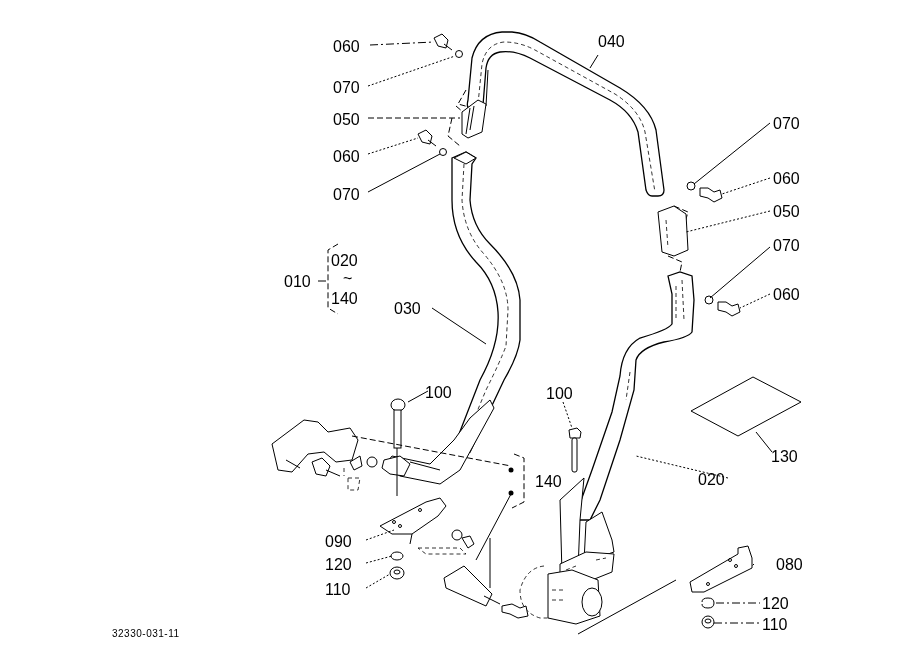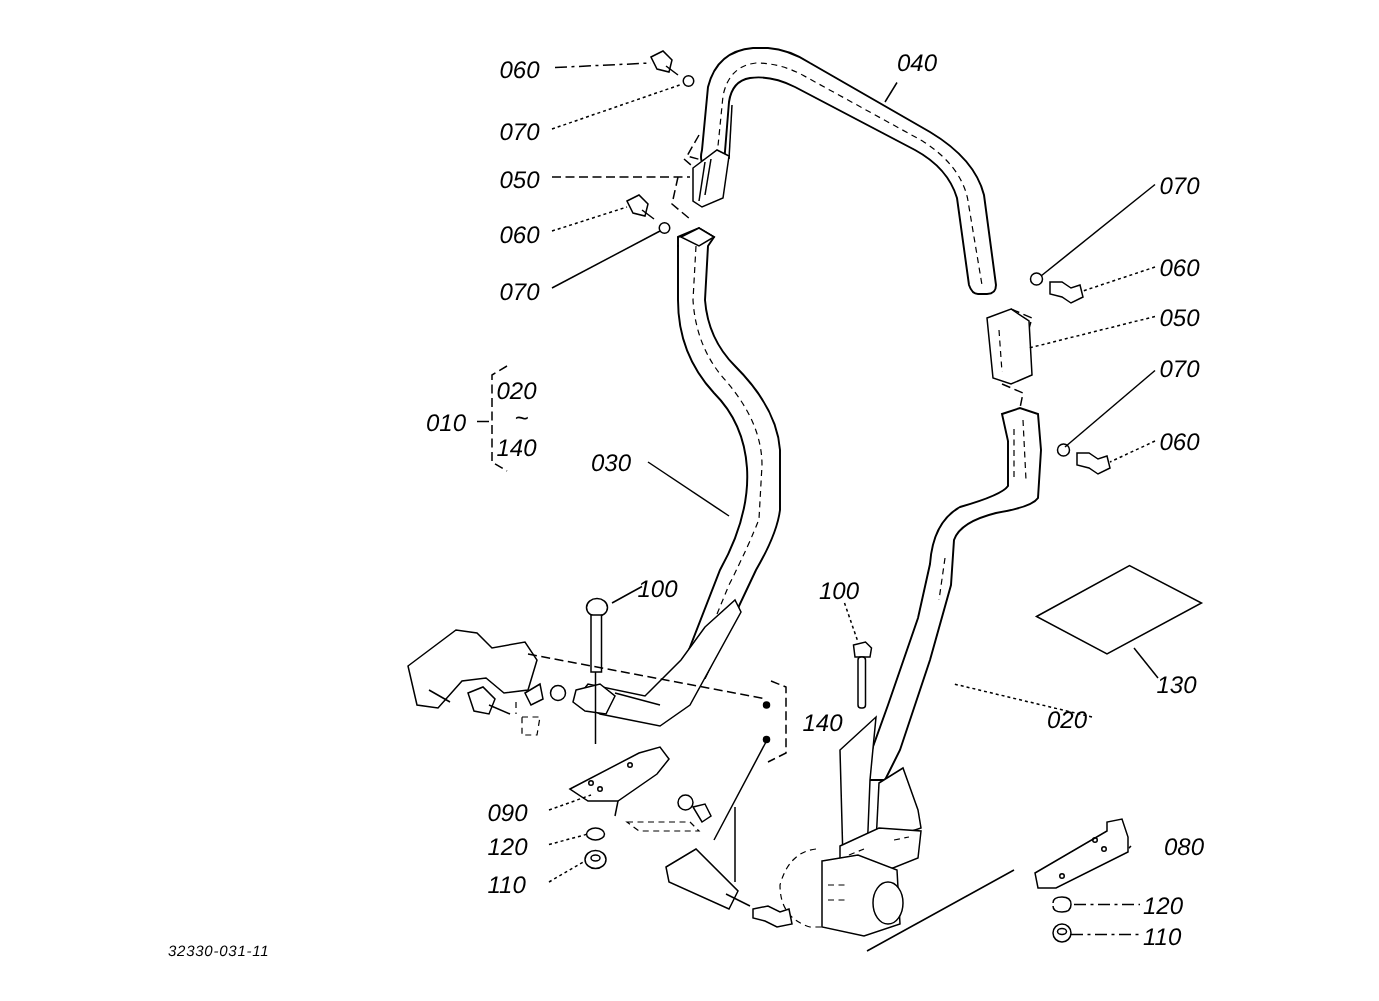--- a/index.html
+++ b/index.html
@@ -1,17 +1,17 @@
 <!DOCTYPE html>
 <html><head>
 <meta charset="utf-8">
 <style>
   html, body { margin: 0; padding: 0; background: #ffffff; }
   body { width: 919px; height: 667px; overflow: hidden; position: relative; }
-  #stage { position: absolute; left: 0; top: 0; width: 919px; height: 667px; font-style: italic; }
+  #stage { position: absolute; left: 0; top: 0; width: 919px; height: 667px; }
   svg text { font-family: "Liberation Sans", sans-serif; fill: #000; }
   .lbl { font-size: 16px; }
   .code { font-size: 10px; letter-spacing: 0.5px; }
   .ln { stroke: #000; stroke-width: 1; fill: none; }
   .thk { stroke: #000; stroke-width: 1.3; fill: #fff; }
   .part { stroke: #000; stroke-width: 1; fill: #fff; }
   .dash { stroke: #000; stroke-width: 1; fill: none; stroke-dasharray: 6 3; }
   .dot { stroke: #000; stroke-width: 1; fill: none; stroke-dasharray: 2 2; }
   .dashdot { stroke: #000; stroke-width: 1; fill: none; stroke-dasharray: 8 3 2 3; }
   .hid { stroke: #000; stroke-width: 0.8; fill: none; stroke-dasharray: 4 3; }

